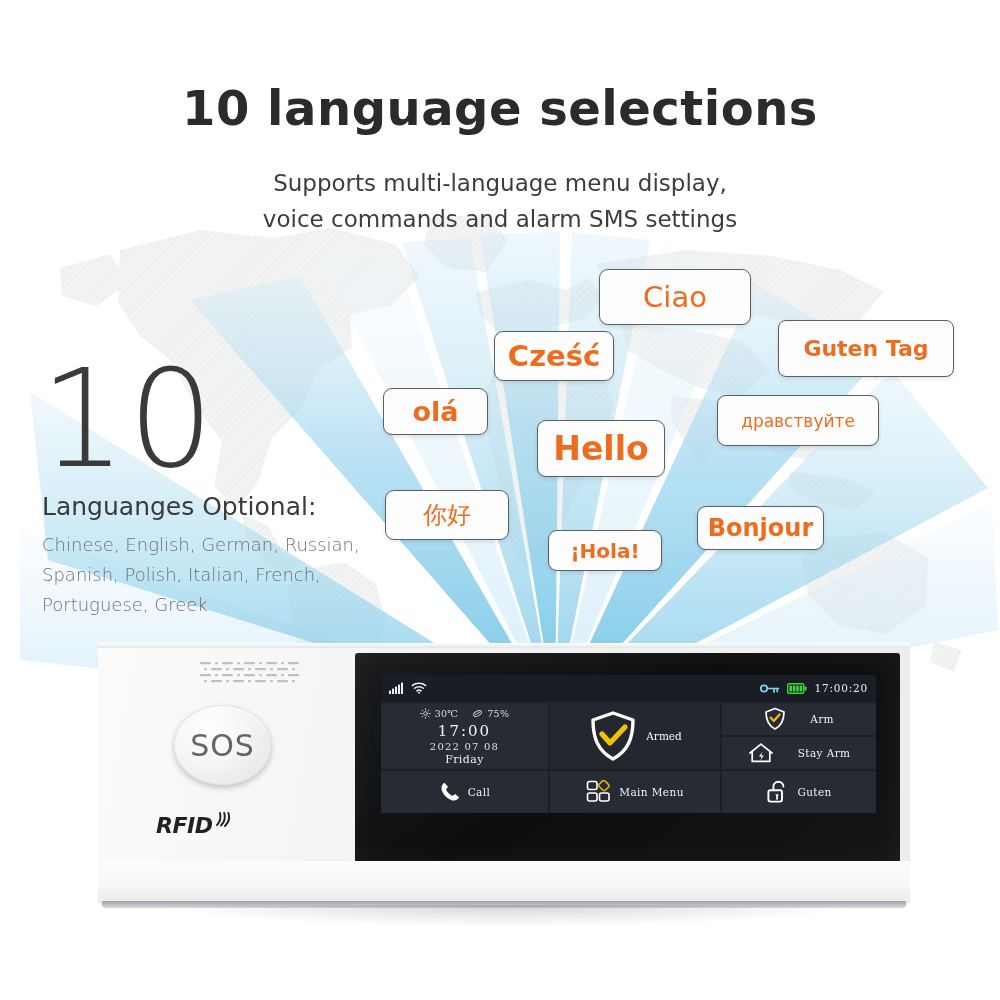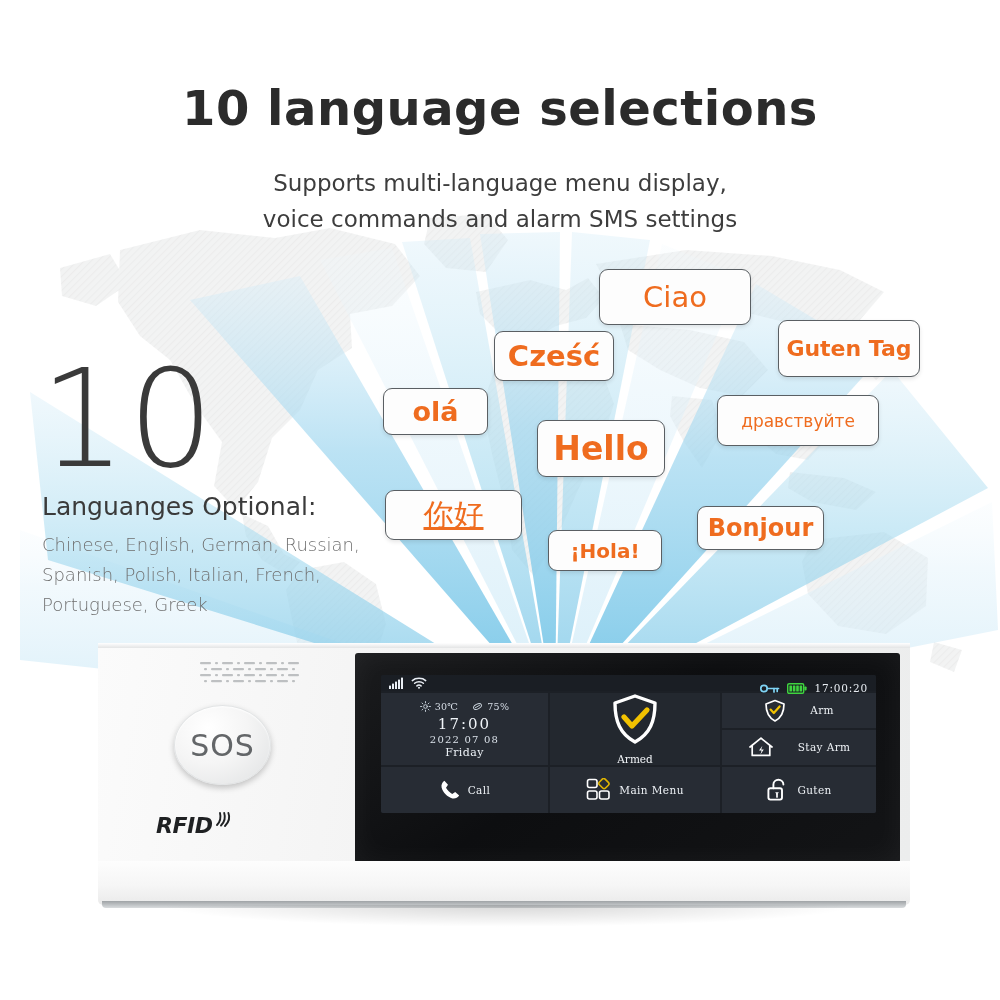--- a/index.html
+++ b/index.html
@@ -230,21 +230,21 @@
     font-family: "DejaVu Serif", serif;
     font-size: 10px;
     letter-spacing: 1.2px;
   }
   #wx-day {
     color: #eef3f8;
     font-family: "DejaVu Serif", serif;
     font-size: 11px;
     letter-spacing: 0.4px;
   }
-  #cell-armed { flex-direction: column; gap: 8px; background: #23282f; }
+  #cell-armed { flex-direction: row; gap: 8px; background: #23282f; }
   #armed-label {
     color: #f2f5f8;
     font-family: "DejaVu Serif", serif;
     font-size: 10.5px;
   }
   #right-stack {
     grid-column: 3; grid-row: 1;
     display: flex; flex-direction: column; gap: 2px;
     background: transparent;
   }
@@ -379,31 +379,31 @@
   <div id="big-ten">10</div>
   <div id="opt-title">Languanges Optional:</div>
   <div id="lang-list">
     <span>Chinese, English, German, Russian,</span>
     <span>Spanish, Polish, Italian, French,</span>
     <span>Portuguese, Greek</span>
   </div>
 
   <div class="bubble" style="left:599px; top:269px; width:152px; height:56px; font-size:29px; font-weight:400;">Ciao</div>
 
-  <div class="bubble" style="left:778px; top:320px; width:142px; height:57px; font-size:22px; font-weight:700;">Guten Tag</div>
+  <div class="bubble" style="left:778px; top:320px; width:176px; height:57px; font-size:22px; font-weight:700;border-radius:8px;">Guten Tag</div>
 
   <div class="bubble" style="left:494px; top:331px; width:120px; height:50px; font-size:29px; font-weight:600;">Cześć</div>
 
   <div class="bubble" style="left:383px; top:388px; width:105px; height:47px; font-size:27px; font-weight:600;">olá</div>
 
   <div class="bubble" style="left:717px; top:395px; width:162px; height:51px; font-size:17px; font-weight:400;">дравствуйте</div>
 
   <div class="bubble" style="left:537px; top:420px; width:128px; height:57px; font-size:33px; font-weight:700;">Hello</div>
 
-  <div class="bubble" style="left:385px; top:490px; width:137px; height:50px; font-size:30px; font-weight:400;text-decoration:underline;">你好</div>
+  <div class="bubble" style="left:385px; top:490px; width:124px; height:50px; font-size:24px; font-weight:400;">你好</div>
 
   <div class="bubble" style="left:697px; top:506px; width:127px; height:44px; font-size:24px; font-weight:600;">Bonjour</div>
 
   <div class="bubble" style="left:548px; top:530px; width:114px; height:41px; font-size:20px; font-weight:700;">¡Hola!</div>
 
   <div id="device">
 
     <div id="dev-top">
       <div id="dev-top-bevel"></div>
 

